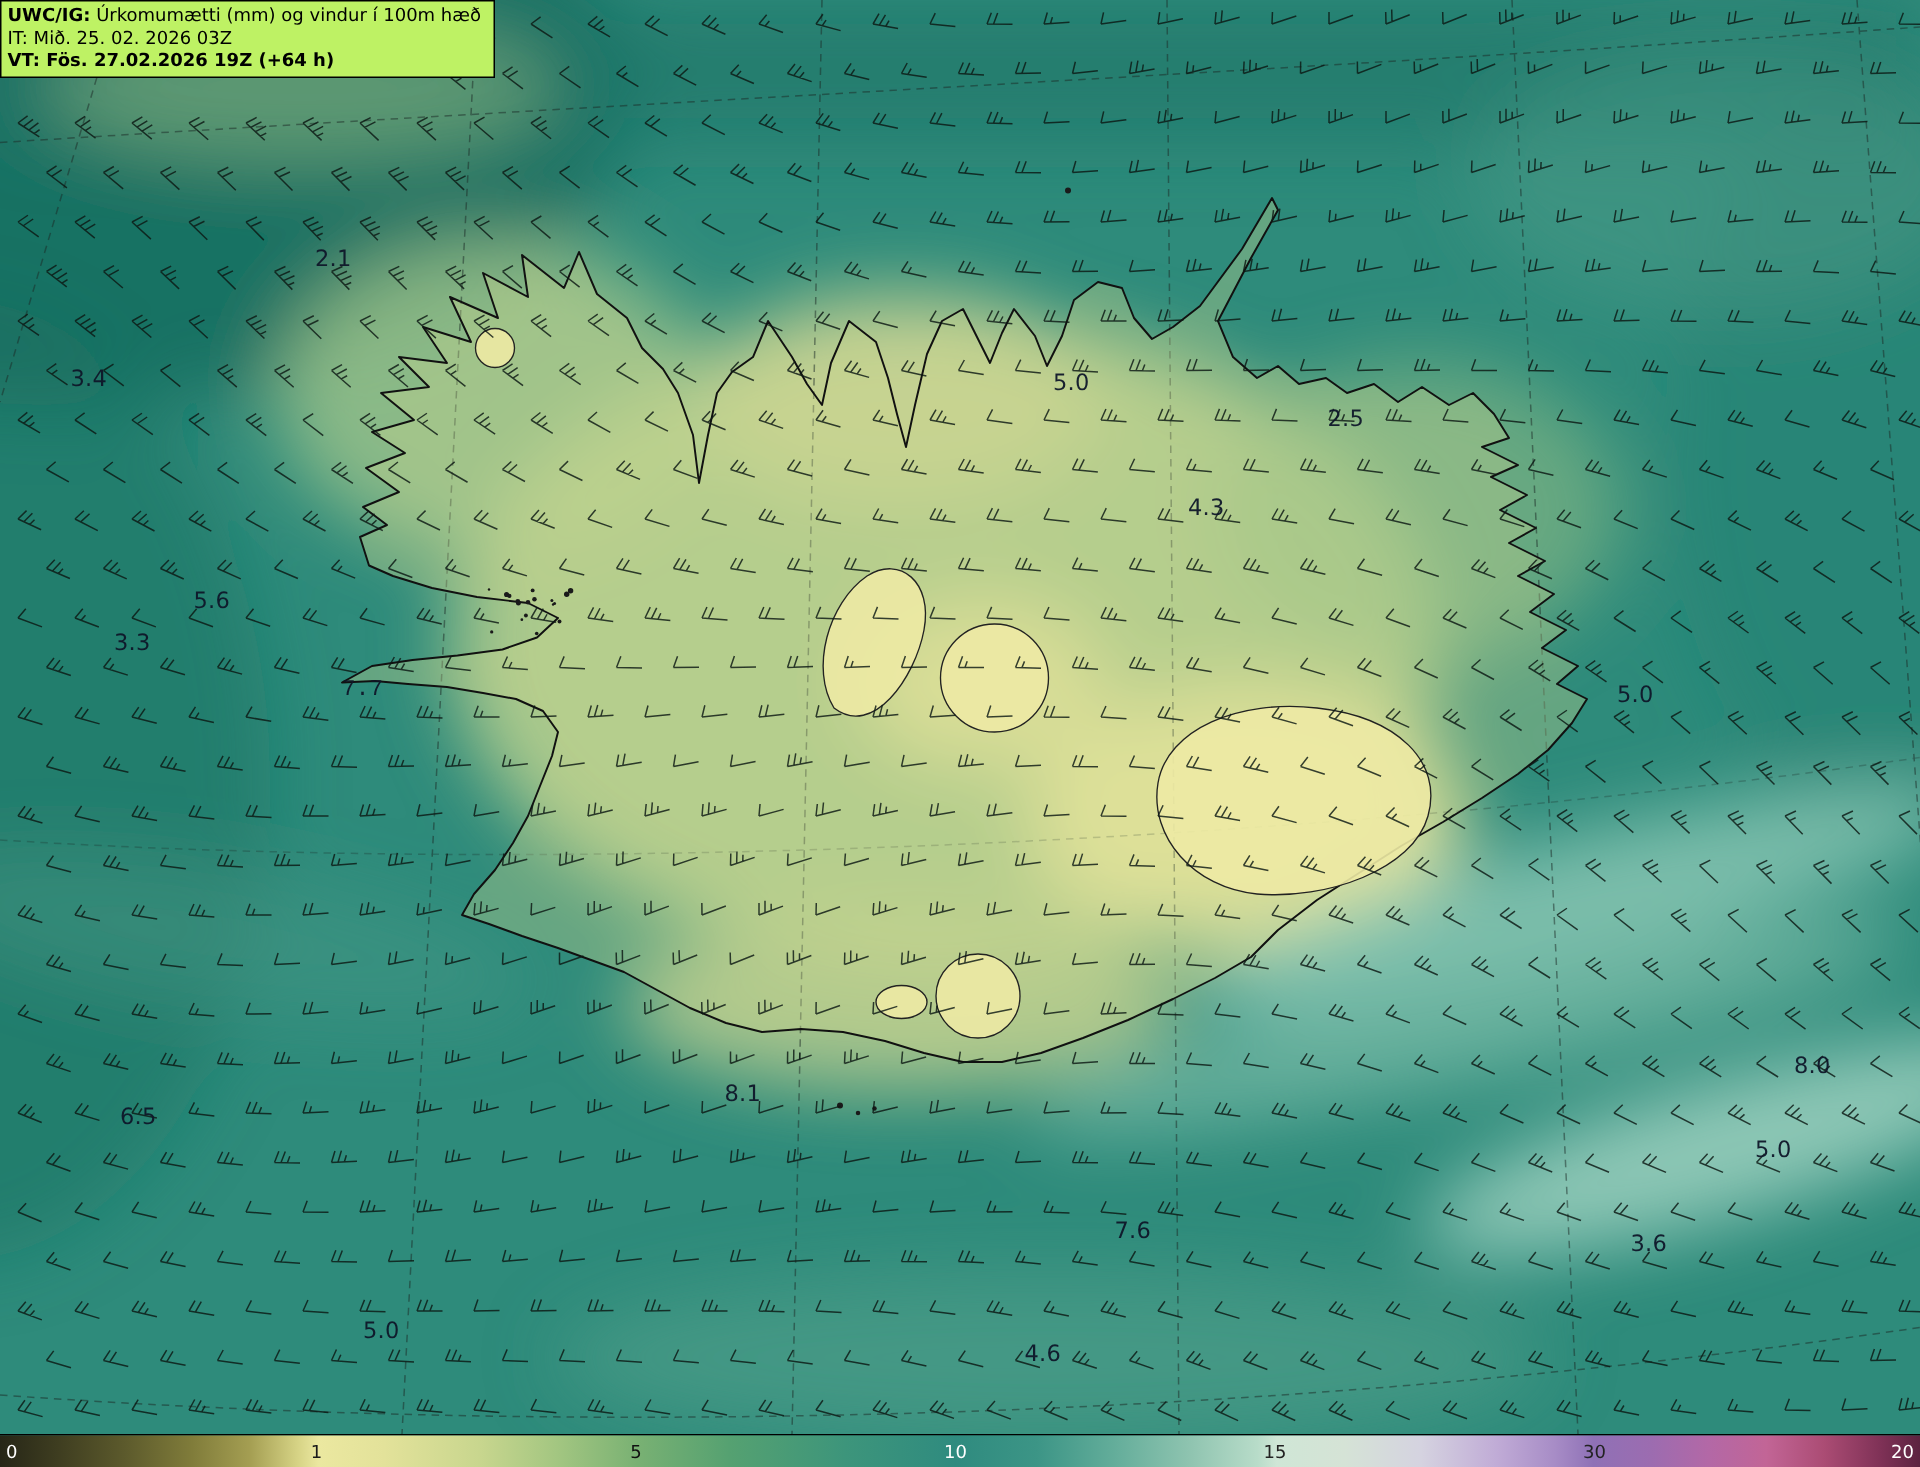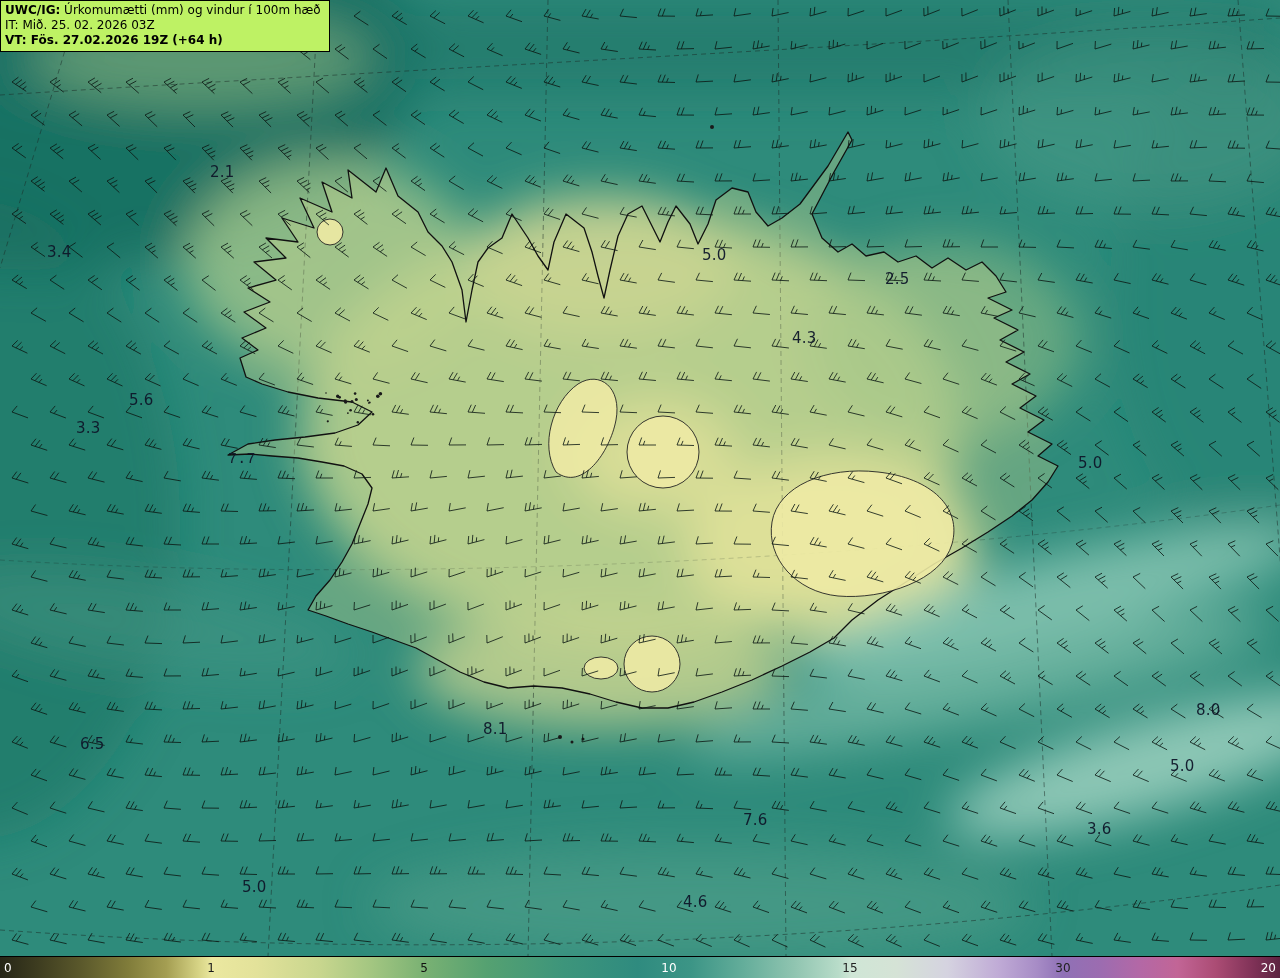--- a/index.html
+++ b/index.html
@@ -191,20 +191,20 @@
     <div>IT: Mið. 25. 02. 2026 03Z</div>
     <div class="bold">VT: Fös. 27.02.2026 19Z (+64 h)</div>
   </div>
 
   <div class="colorbar">
     <div class="colorbar-gradient"></div>
     <div id="colorbar-ticks">
         <span class="cb-tick align-left" style="left: 4px; color: rgb(255, 255, 255);">0</span>
         <span class="cb-tick" style="left: 211px; color: rgb(26, 26, 26);">1</span>
         <span class="cb-tick" style="left: 424px; color: rgb(17, 17, 17);">5</span>
-        <span class="cb-tick" style="left: 637px; color: rgb(255, 255, 255); margin-left: 32px;">10</span>
+        <span class="cb-tick" style="left: 637px; color: rgb(255, 255, 255);">10</span>
         <span class="cb-tick" style="left: 850px; color: rgb(34, 34, 34);">15</span>
         <span class="cb-tick" style="left: 1063px; color: rgb(34, 34, 34);">30</span>
         <span class="cb-tick align-right" style="left: 1276px; color: rgb(255, 255, 255);">20</span>
       </div>
   </div>
 
 </div>
 
 </body></html>

